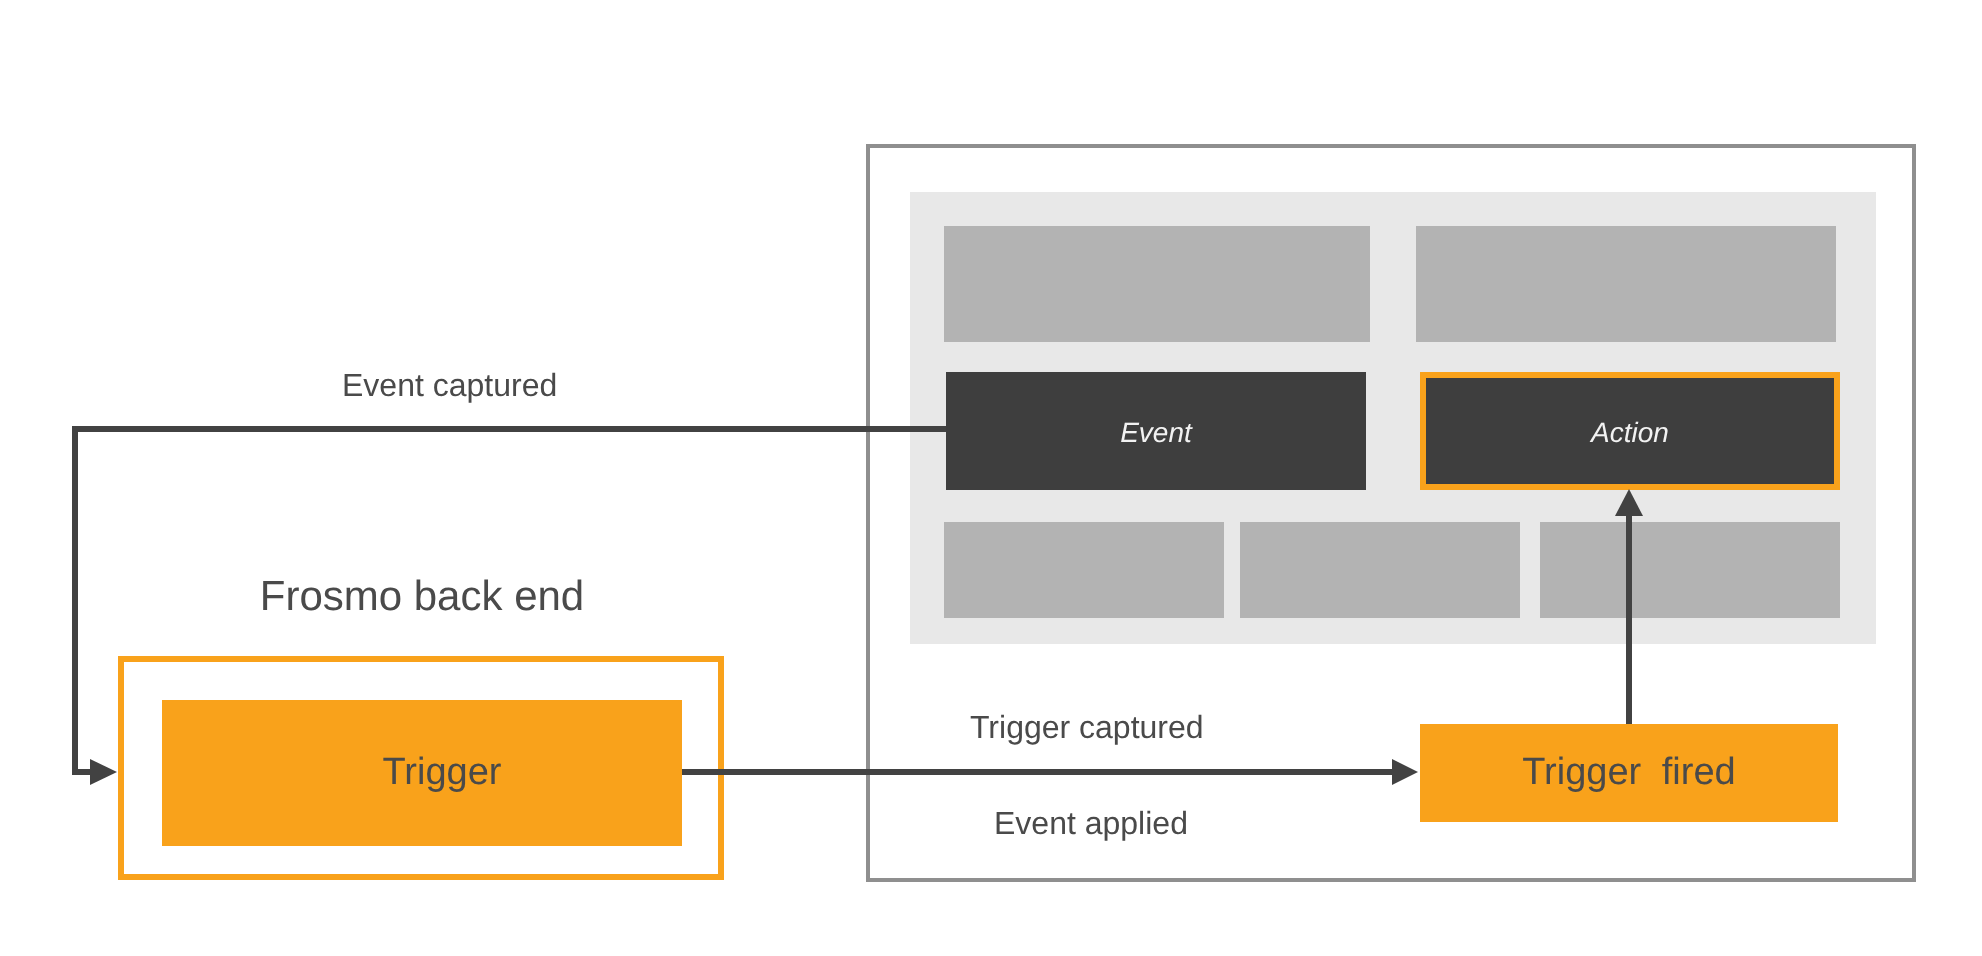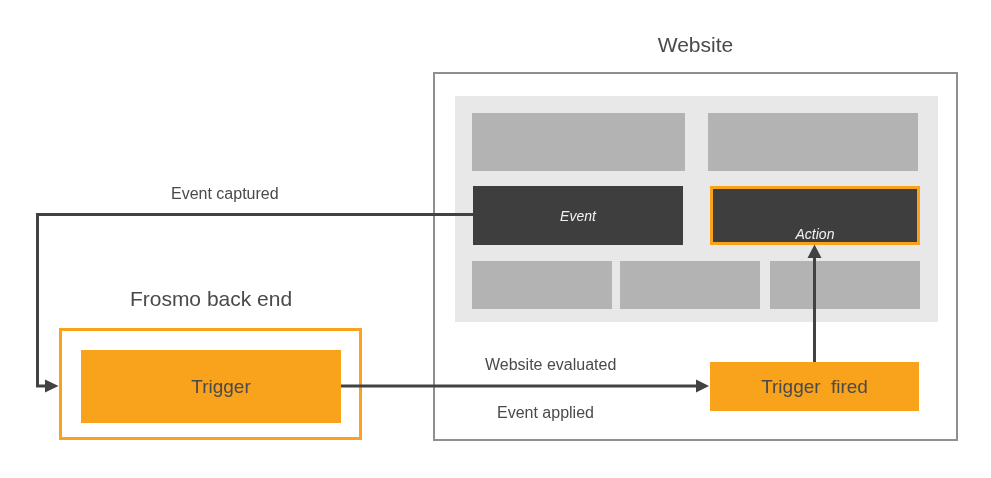--- a/index.html
+++ b/index.html
@@ -72,53 +72,52 @@
 
   .arrow-layer { left: 0; top: 0; width: 991px; height: 478px; pointer-events: none; }
   .arrow-layer path { stroke: var(--arrow); stroke-width: 3; fill: none; }
   .arrow-layer polygon { fill: var(--arrow); stroke: none; }
 </style>
 </head>
 <body>
 
 <div class="canvas">
 
-  <div class="abs group-title" style="left:433px; top:33px; width:525px;">Website</div>
 
   <div class="abs website-box"></div>
 
   <div class="abs webpage-panel"></div>
 
   <div class="abs gray-block" style="left:472px; top:113px; width:213px; height:58px;"></div>
   <div class="abs gray-block" style="left:708px; top:113px; width:210px; height:58px;"></div>
   <div class="abs gray-block" style="left:472px; top:261px; width:140px; height:48px;"></div>
   <div class="abs gray-block" style="left:620px; top:261px; width:140px; height:48px;"></div>
   <div class="abs gray-block" style="left:770px; top:261px; width:150px; height:48px;"></div>
 
   <div class="abs dark-node" style="left:473px; top:186px; width:210px; height:59px;">
     <span>Event</span>
   </div>
-  <div class="abs dark-node action-node" style="left:710px; top:186px; width:210px; height:59px;align-items:flex-end;">
+  <div class="abs dark-node action-node" style="left:710px; top:186px; width:210px; height:59px;">
     <span>Action</span>
   </div>
 
   <div class="abs group-title" style="left:60px; top:287px; width:302px;">Frosmo back end</div>
 
   <div class="abs orange-node trigger-fired-node">
     <span>Trigger fired</span>
   </div>
 
   <div class="abs frosmo-box"></div>
 
   <div class="abs orange-node trigger-node">
     <span>Trigger</span>
   </div>
 
   <div class="abs edge-label" style="left:171px; top:184px;">Event captured</div>
-  <div class="abs edge-label" style="left:485px; top:355px;">Website evaluated</div>
+  <div class="abs edge-label" style="left:485px; top:355px;">Trigger captured</div>
   <div class="abs edge-label" style="left:497px; top:403px;">Event applied</div>
 
   <svg class="abs arrow-layer" viewBox="0 0 991 478" xmlns="http://www.w3.org/2000/svg">
 
     <g>
       <path d="M 473 214.5 L 37.5 214.5 L 37.5 386 L 46 386"></path>
       <polygon points="45,379.5 58.5,386 45,392.5"></polygon>
     </g>
 
     <g>

